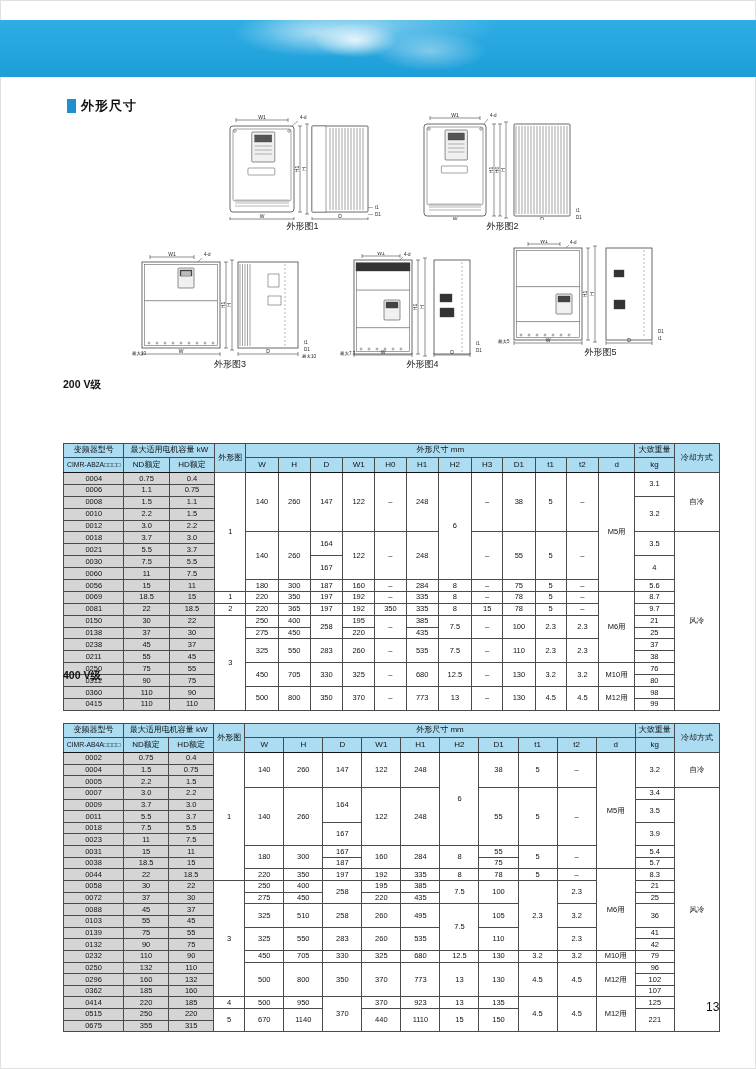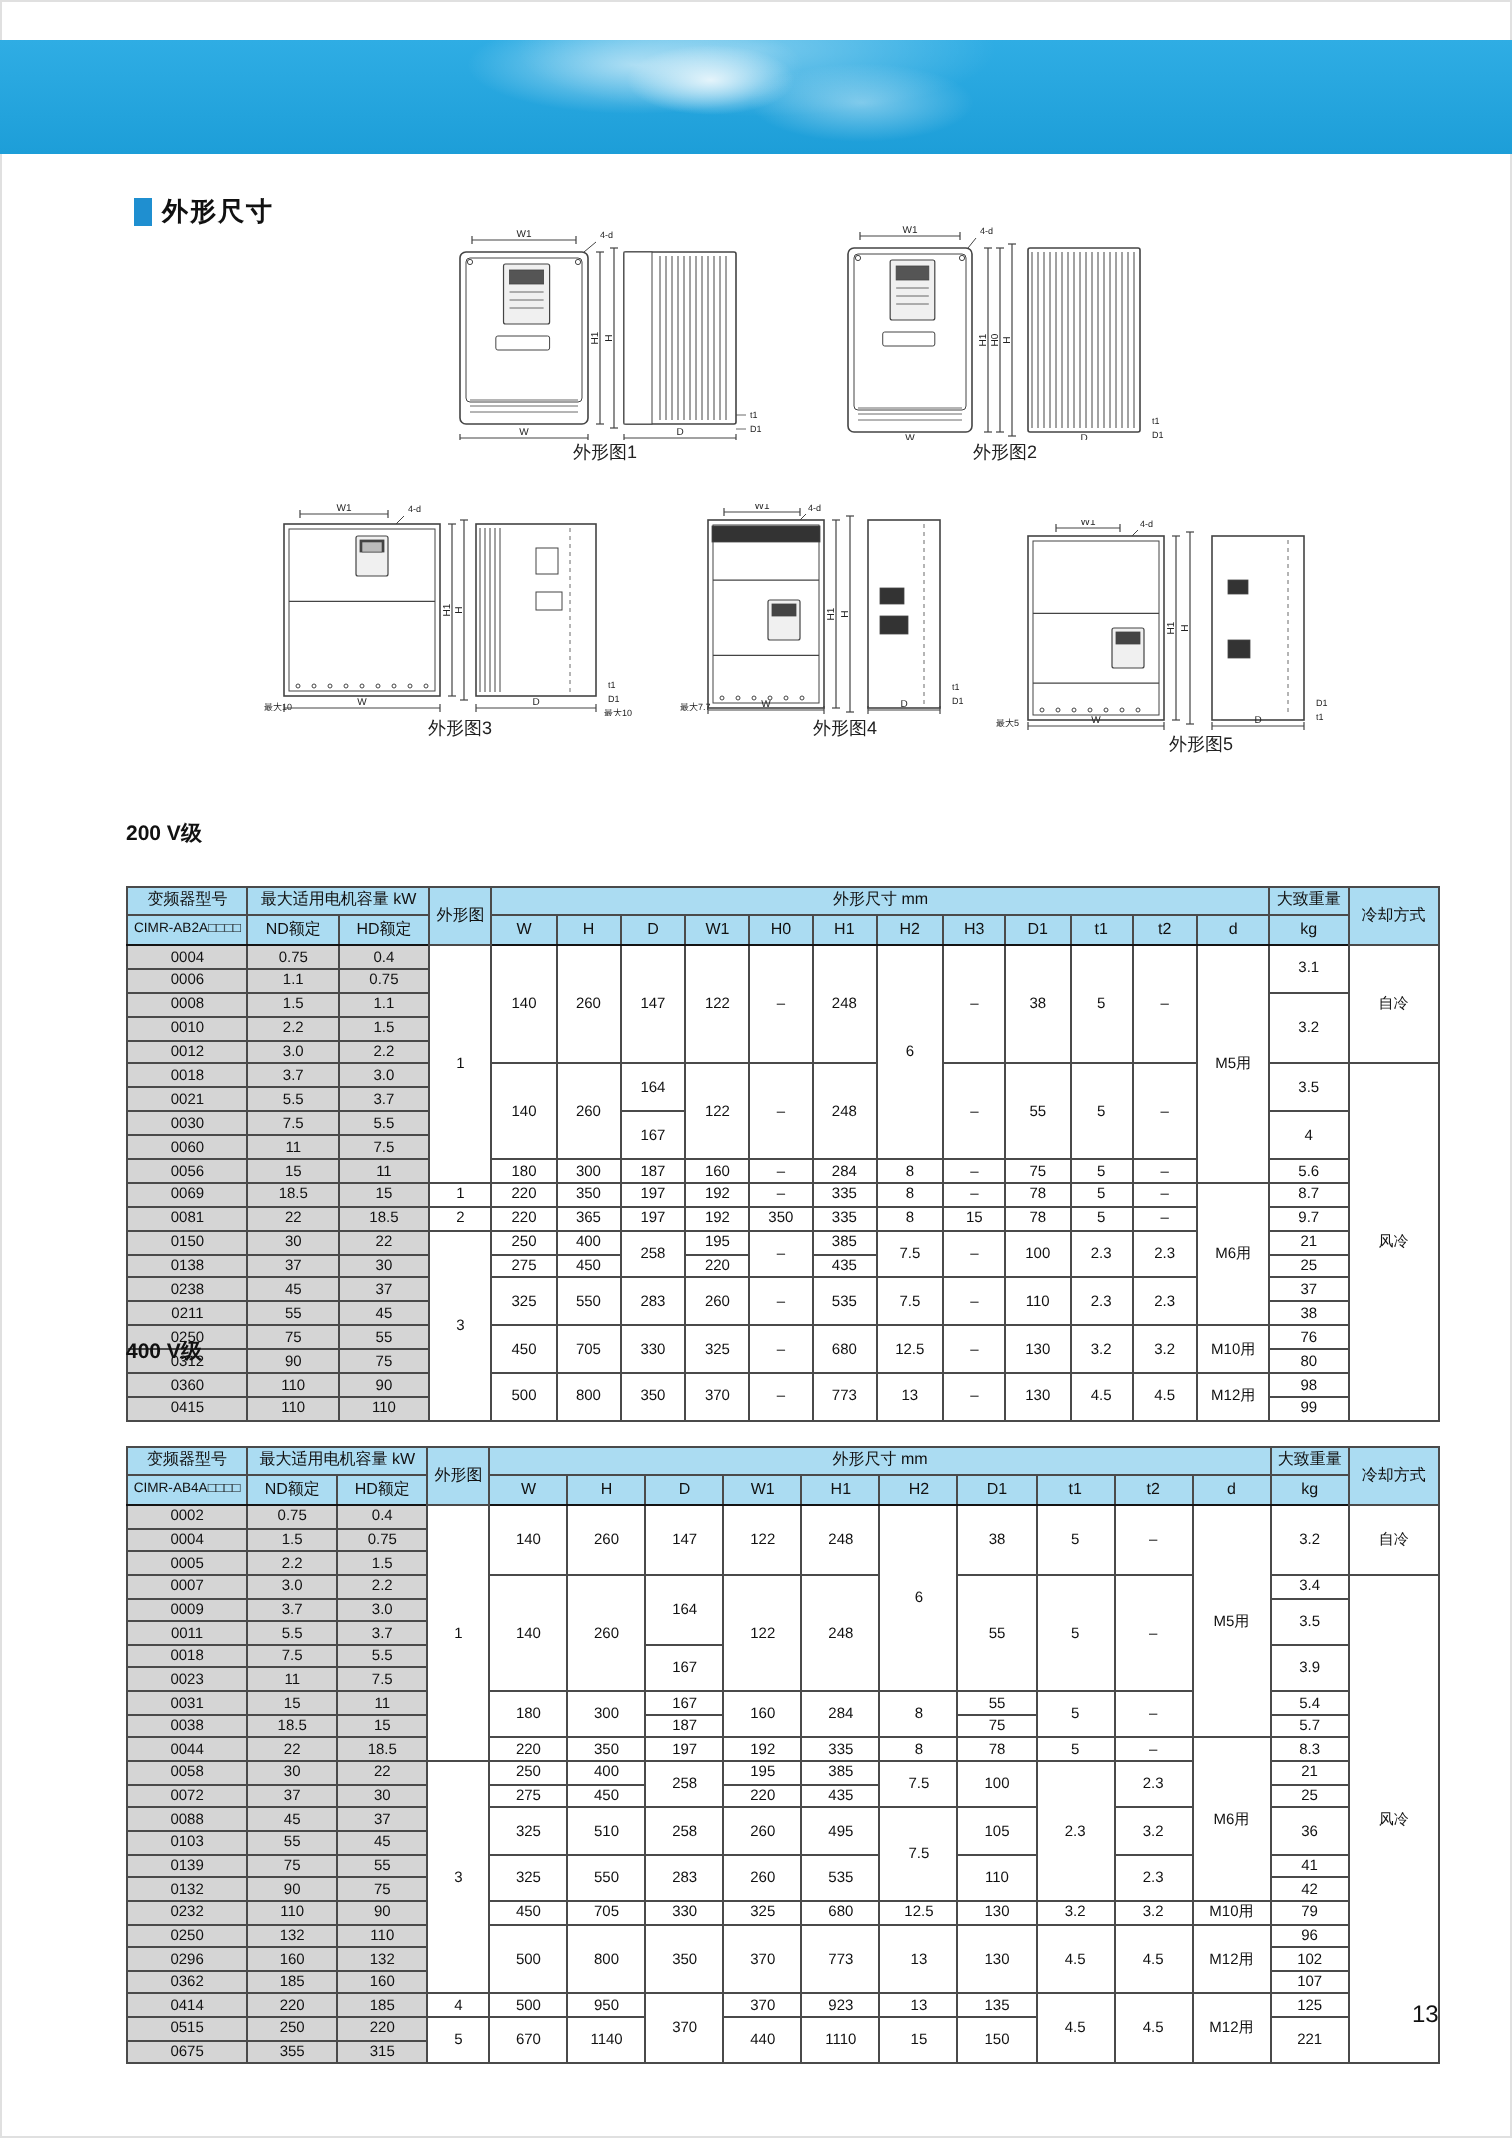--- a/index.html
+++ b/index.html
@@ -266,21 +266,21 @@
         <line x1="94" y1="103" x2="130" y2="103" stroke="#444" stroke-width="0.6"></line>
         <line x1="94" y1="101" x2="94" y2="105" stroke="#444" stroke-width="0.6"></line>
         <line x1="130" y1="101" x2="130" y2="105" stroke="#444" stroke-width="0.6"></line>
         <text x="112" y="101.5" font-size="5" text-anchor="middle" fill="#222">D</text>
         <text x="96" y="110" font-size="4.5" text-anchor="start" fill="#222">最大7.7</text>
         <text x="136" y="100" font-size="4.5" text-anchor="start" fill="#222">D1</text>
         <text x="136" y="93" font-size="4.5" text-anchor="start" fill="#222">t1</text>
       </svg>
       <div class="cap">外形图4</div>
     </div>
-    <div class="fig" style="left: 498px; top: 260px; width: 205px;">
+    <div class="fig" style="left: 498px; top: 240px; width: 205px;">
       <svg width="205" height="106" viewBox="0 0 205 106">
         <rect x="16" y="8" width="68" height="92" rx="0" fill="#fff" stroke="#444" stroke-width="0.8"></rect>
         <rect x="18.5" y="10.5" width="63" height="87" rx="0" fill="#fff" stroke="#444" stroke-width="0.5"></rect>
         <line x1="18.5" y1="46.64" x2="81.5" y2="46.64" stroke="#444" stroke-width="0.6"></line>
         <line x1="18.5" y1="81.60000000000001" x2="81.5" y2="81.60000000000001" stroke="#444" stroke-width="0.6"></line>
         <rect x="58" y="54" width="16" height="20" rx="1" fill="#f0f0f0" stroke="#444" stroke-width="0.6"></rect>
         <rect x="60" y="56" width="12" height="6" rx="0" fill="#444" stroke="#444" stroke-width="0.4"></rect>
         <circle cx="23" cy="95" r="1" fill="none" stroke="#444" stroke-width="0.5"></circle>
         <circle cx="31" cy="95" r="1" fill="none" stroke="#444" stroke-width="0.5"></circle>
         <circle cx="39" cy="95" r="1" fill="none" stroke="#444" stroke-width="0.5"></circle>
@@ -316,21 +316,21 @@
         <line x1="154" y1="101" x2="154" y2="105" stroke="#444" stroke-width="0.6"></line>
         <text x="131" y="101.5" font-size="5" text-anchor="middle" fill="#222">D</text>
         <text x="88" y="110" font-size="4.5" text-anchor="start" fill="#222">最大5</text>
         <text x="160" y="100" font-size="4.5" text-anchor="start" fill="#222">t1</text>
         <text x="160" y="93" font-size="4.5" text-anchor="start" fill="#222">D1</text>
       </svg>
       <div class="cap">外形图5</div>
     </div>
   </div>
 
-<div class="vtitle" style="left:63px;top:410px;">200 V级</div>
+<div class="vtitle" style="left:63px;top:378px;">200 V级</div>
 <div id="t200">
     <table class="spec" style="left:63px;top:403px;width:657px;">
       <colgroup>
         <col style="width:60px">
         <col style="width:45px">
         <col style="width:45px">
         <col style="width:31px">
         <col style="width:32px">
         <col style="width:32px">
         <col style="width:32px">

